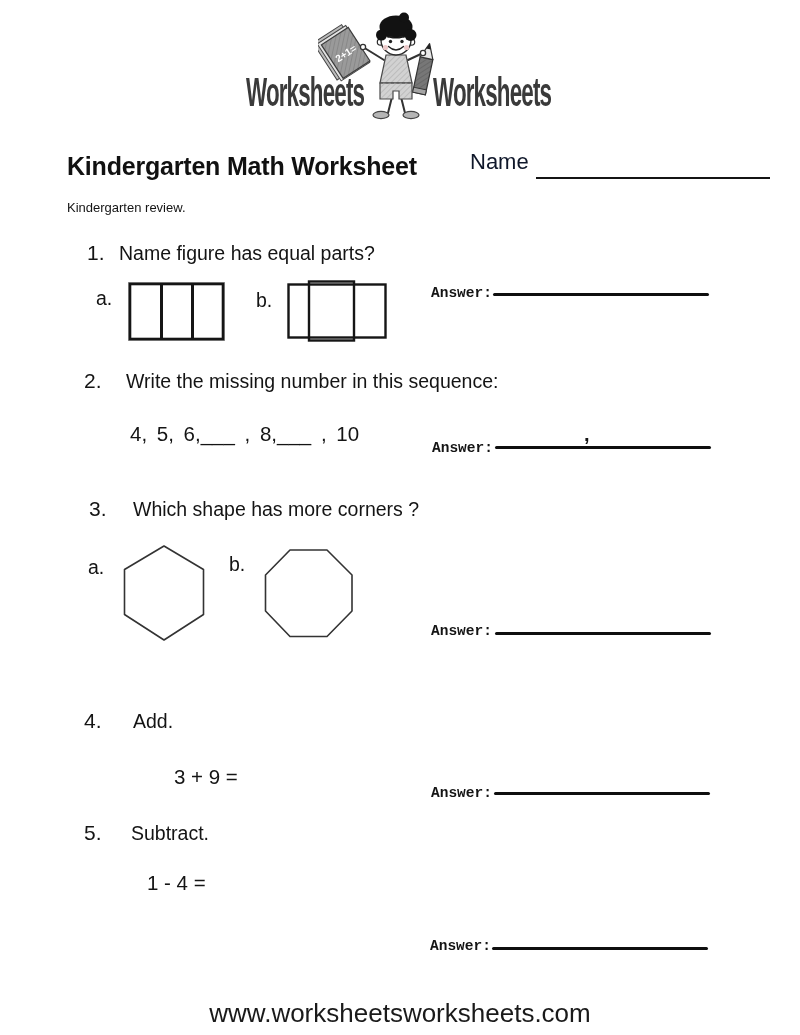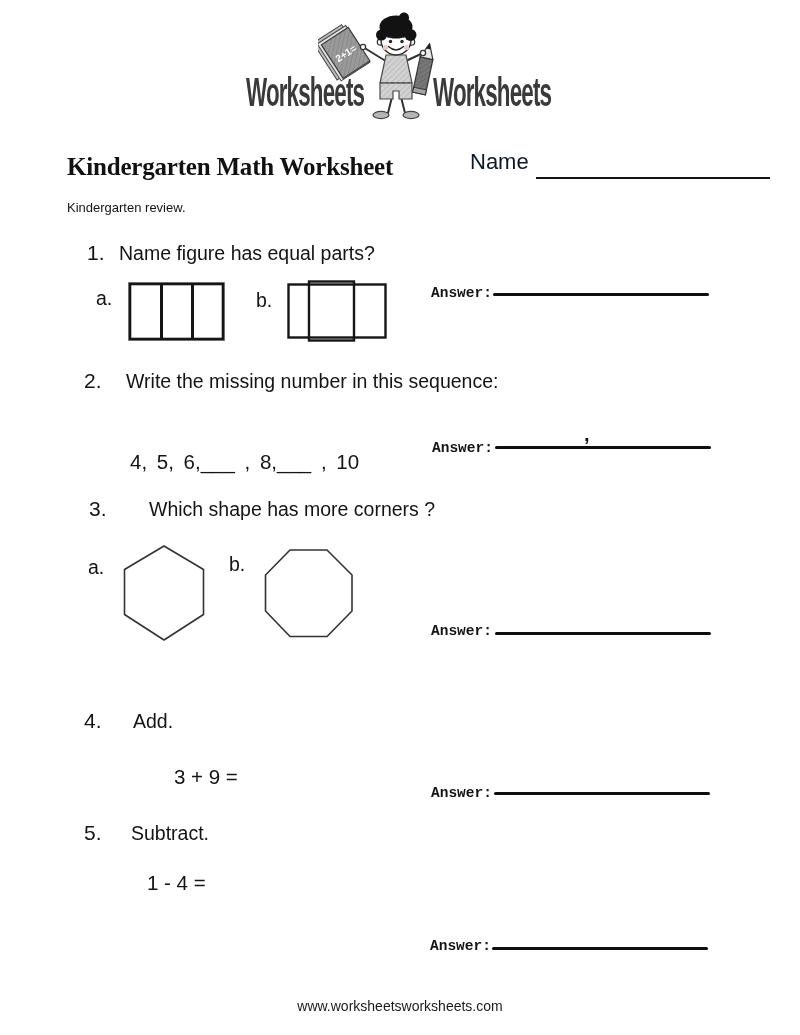--- a/index.html
+++ b/index.html
@@ -15,23 +15,23 @@
   .title{font-size:25px;font-weight:bold;letter-spacing:-0.2px;color:#111;}
   .name-label{font-size:22px;color:#0f172a;}
   .rule{position:absolute;background:#141414;}
   .subtitle{font-size:13px;}
   .qnum{font-size:21px;}
   .qtext{font-size:19.5px;}
   .optlabel{font-size:19.5px;}
   .answer-label{font-size:14.5px;font-weight:bold;font-family:Liberation Mono, monospace;}
   .answer-line{position:absolute;height:3px;background:#0f0f0f;border-radius:2px;}
   .mathline{font-size:20.5px;}
-  .sequence{font-size:20.5px;word-spacing:4px;margin-top:28px;}
+  .sequence{font-size:20.5px;word-spacing:4px;}
   .comma-mark{font-size:20px;font-weight:bold;}
-  .footer-url{position:absolute;left:0;top:998px;width:100%;text-align:center;font-size:14px;color:#1a1a1a;}
+  .footer-url{position:absolute;left:0;top:998px;width:100%;text-align:center;font-size:26px;color:#1a1a1a;}
   svg{display:block;}
 </style>
 </head>
 <body>
 
 <div class="page">
 
   <div class="abs logo-text" style="left:246px;top:72px;">Worksheets</div>
 
   <svg class="abs" style="left:318px;top:8px;" width="124" height="114" viewBox="0 0 124 114">
@@ -92,21 +92,21 @@
     <circle cx="72.5" cy="33.5" r="1.7" fill="#222"></circle>
     <circle cx="84" cy="33.5" r="1.7" fill="#222"></circle>
     <path d="M69.5,29.5 Q72.5,27.5 75.5,29.5 M80.5,29.5 Q83.5,27.5 86.5,29.5" stroke="#222" stroke-width="1" fill="none"></path>
     <path d="M70.5,38.5 Q78,45.5 85.5,38.5" stroke="#222" stroke-width="1.4" stroke-linecap="round" fill="none"></path>
     <circle cx="67.5" cy="39.5" r="2.6" fill="#ecc9c9"></circle>
     <circle cx="88.5" cy="39.5" r="2.6" fill="#ecc9c9"></circle>
   </svg>
 
   <div class="abs logo-text" style="left:433px;top:72px;">Worksheets</div>
 
-  <div class="abs title" style="left:67px;top:153px;font-family:Liberation Serif, serif;">Kindergarten Math Worksheet</div>
+  <div class="abs title" style="left:67px;top:153px;">Kindergarten Math Worksheet</div>
   <div class="abs name-label" style="left:470px;top:150px;">Name</div>
   <div class="rule" style="left:536px;top:177px;width:234px;height:2px;"></div>
 
   <div class="abs subtitle" style="left:67px;top:201px;">Kindergarten review.</div>
 
   <div class="abs qnum" style="left:87px;top:241px;">1.</div>
   <div class="abs qtext" style="left:119px;top:243px;">Name figure has equal parts?</div>
 
   <div class="abs optlabel" style="left:96px;top:288px;">a.</div>
   <svg class="abs" style="left:128px;top:282px;" width="97" height="59" viewBox="0 0 97 59">
@@ -128,21 +128,21 @@
   <div class="abs qnum" style="left:84px;top:369px;">2.</div>
   <div class="abs qtext" style="left:126px;top:371px;">Write the missing number in this sequence:</div>
 
   <div class="abs sequence" style="left:130px;top:423px;">4, 5, 6,___ ,  8,___ , 10</div>
 
   <div class="abs answer-label" style="left:432px;top:441px;">Answer:</div>
   <div class="abs comma-mark" style="left:584px;top:423px;">,</div>
   <div class="answer-line" style="left:495px;top:446px;width:216px;"></div>
 
   <div class="abs qnum" style="left:89px;top:497px;">3.</div>
-  <div class="abs qtext" style="left:149px;top:499px;">Which shape has more corners ?</div>
+  <div class="abs qtext" style="left:133px;top:499px;">Which shape has more corners ?</div>
 
   <div class="abs optlabel" style="left:88px;top:557px;">a.</div>
   <svg class="abs" style="left:123px;top:545px;" width="82" height="96" viewBox="0 0 82 96">
     <polygon points="41,1 80.5,24.5 80.5,69.5 41,95 1.5,69.5 1.5,24.5" fill="none" stroke="#333" stroke-width="1.6" stroke-linejoin="round"></polygon>
   </svg>
 
   <div class="abs optlabel" style="left:229px;top:554px;">b.</div>
   <svg class="abs" style="left:264px;top:549px;" width="90" height="89" viewBox="0 0 90 89">
     <polygon points="26,1 63,1 88,26 88,62 63,87.5 26,87.5 1.5,62 1.5,26" fill="none" stroke="#333" stroke-width="1.6" stroke-linejoin="round"></polygon>
   </svg>

